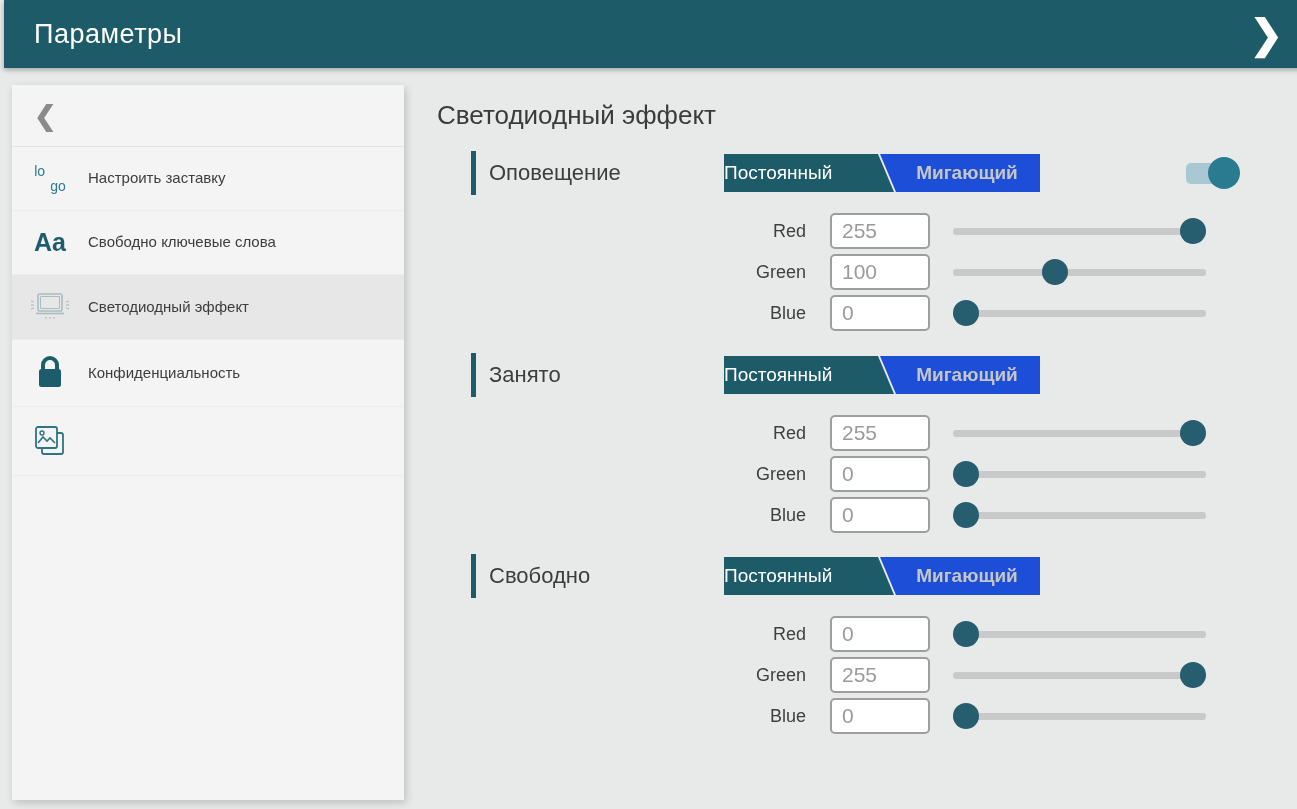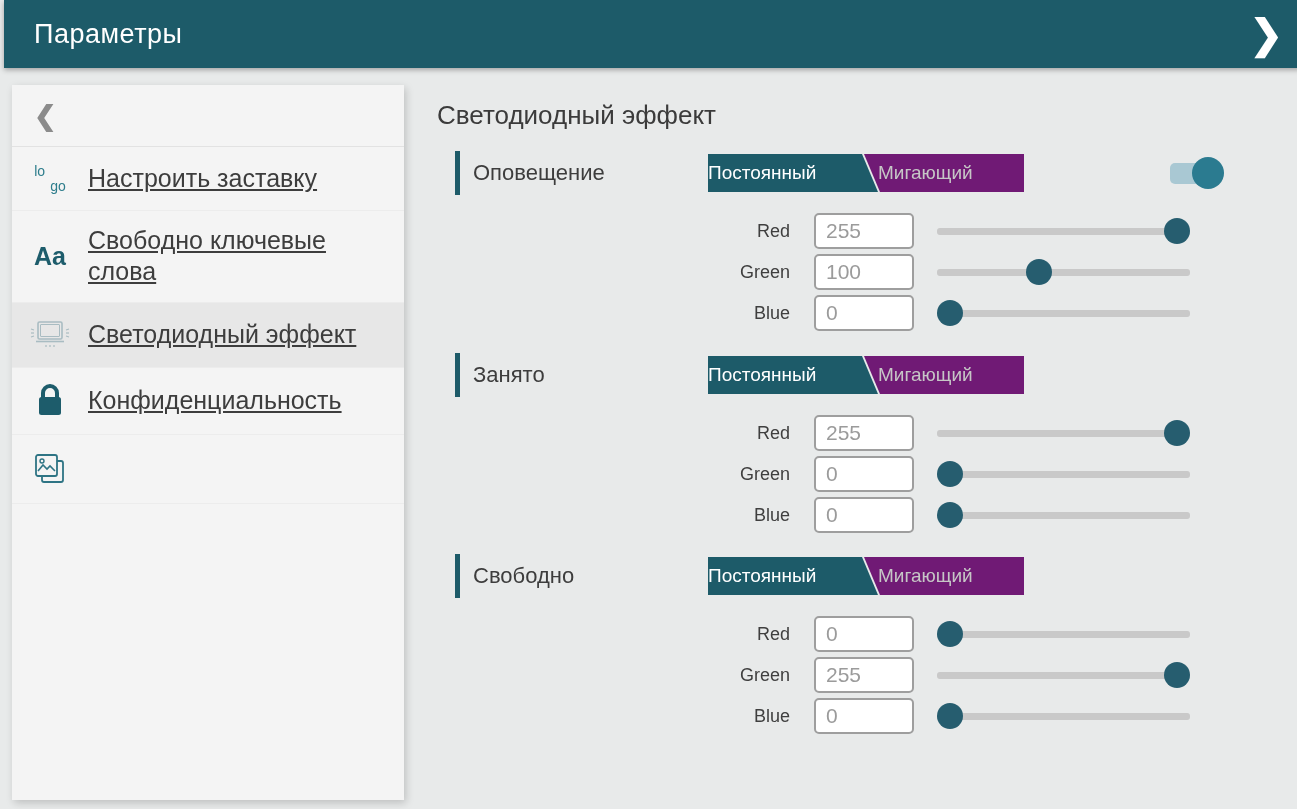--- a/index.html
+++ b/index.html
@@ -17,40 +17,40 @@
   
   .sidebar { position:absolute; left:12px; top:85px; width:392px; height:715px;
     background:#f4f4f4; box-shadow:2px 3px 8px rgba(0,0,0,.18); z-index:10; }
   .side-back { height:62px; display:flex; align-items:center; padding-left:22px;
     border-bottom:1px solid #e2e2e2; cursor:pointer; }
   .side-back .chev { color:#8b8b8b; font-size:27px; font-weight:bold; }
   .side-item { display:flex; align-items:center; padding:14px 10px 14px 0;
     border-bottom:1px solid #ececec; min-height:64px; cursor:pointer; }
   .side-item.selected { background:#e7e7e7; }
   .side-ico { width:76px; display:flex; justify-content:center; align-items:flex-end; flex:0 0 76px; }
-  .side-label { font-size:25px; color:#3d3d3d; line-height:1.25; padding-right:6px;text-decoration:underline; }
+  .side-label { font-size:15px; color:#3d3d3d; line-height:1.25; padding-right:6px; }
   .logo-ico { color:#2e7d8c; font-size:14px; line-height:1.05; font-weight:500; }
   .logo-ico .l2 { margin-left:16px; display:block; }
   .aa-ico { color:#1d5c6b; font-size:25px; font-weight:bold; }
 
   
   .main { position:absolute; left:437px; top:68px; width:860px; height:741px; }
   .page-title { position:absolute; left:0; top:32px; font-size:26px; color:#3b3b3b; }
 
-  .led-section { position:absolute; left:0; width:800px; }
+  .led-section { position:absolute; left:16px; width:800px; }
   .sec-head { position:relative; height:46px; display:flex; align-items:center; }
   .accent { position:absolute; left:18px; top:1px; width:5px; height:44px; background:#1d5b69; }
   .sec-title { position:absolute; left:36px; font-size:22px; color:#3d3d3d; }
 
   
   .seg { position:absolute; left:271px; top:4px; width:316px; height:38px; }
-  .seg-off { position:absolute; left:156px; right:0; top:0; bottom:0; background:#701a75;
+  .seg-off { position:absolute; left:156px; right:0; top:0; bottom:0; background:#1d4ed8;
     clip-path:polygon(0 0,100% 0,100% 100%,16px 100%);
-    display:flex; align-items:center; justify-content:flex-start; padding-left:14px;
-    color:#c6c6c6; font-size:19px; cursor:pointer; }
+    display:flex; align-items:center; justify-content:center; padding-left:14px;
+    color:#c6c6c6; font-size:19px; cursor:pointer;font-weight:bold; }
   .seg-on { position:absolute; left:0; top:0; bottom:0; width:170px; background:#1d5b69;
     clip-path:polygon(0 0,calc(100% - 16px) 0,100% 100%,0 100%);
     display:flex; align-items:center; padding-right:14px;
     color:#ffffff; font-size:19px; cursor:pointer; }
 
   
   .switch { position:absolute; left:733px; top:7px; width:54px; height:32px; cursor:pointer; }
   .switch .track { position:absolute; left:0; top:6px; width:44px; height:21px;
     border-radius:5px; background:#a9c8d3; }
   .switch .knob { position:absolute; right:0; top:0; width:32px; height:32px;

